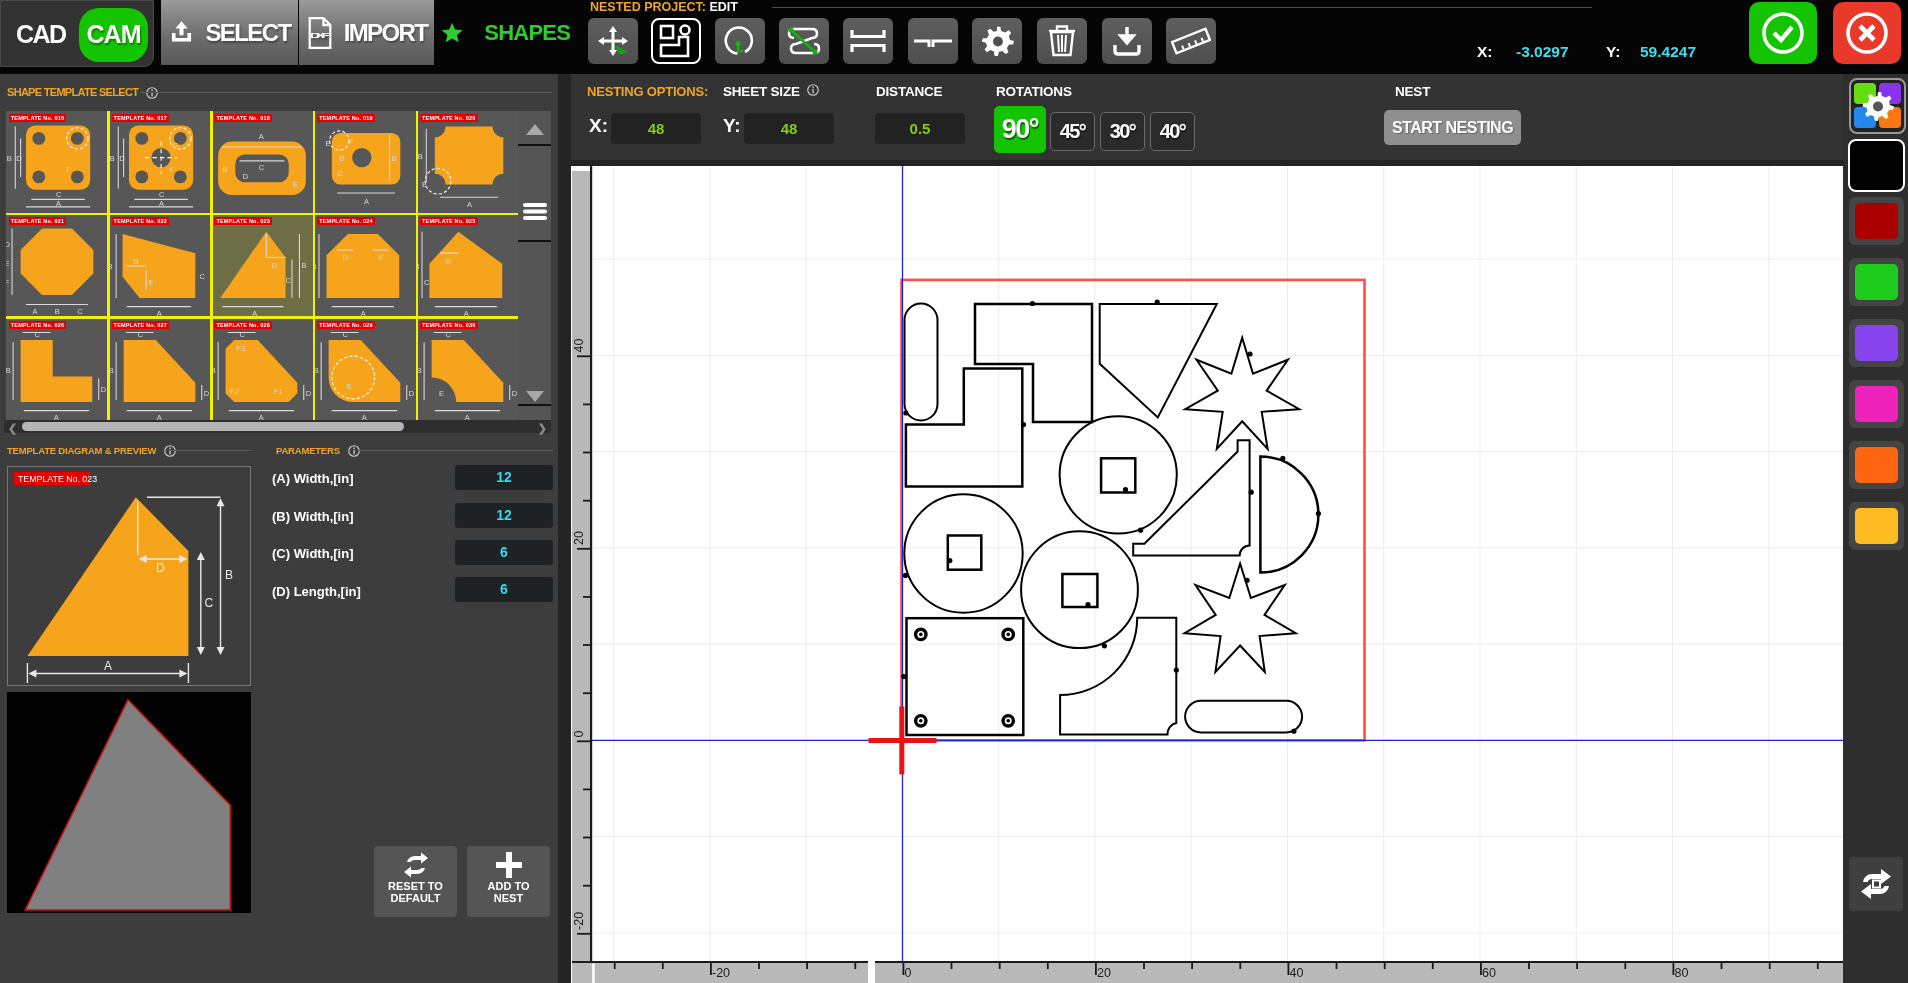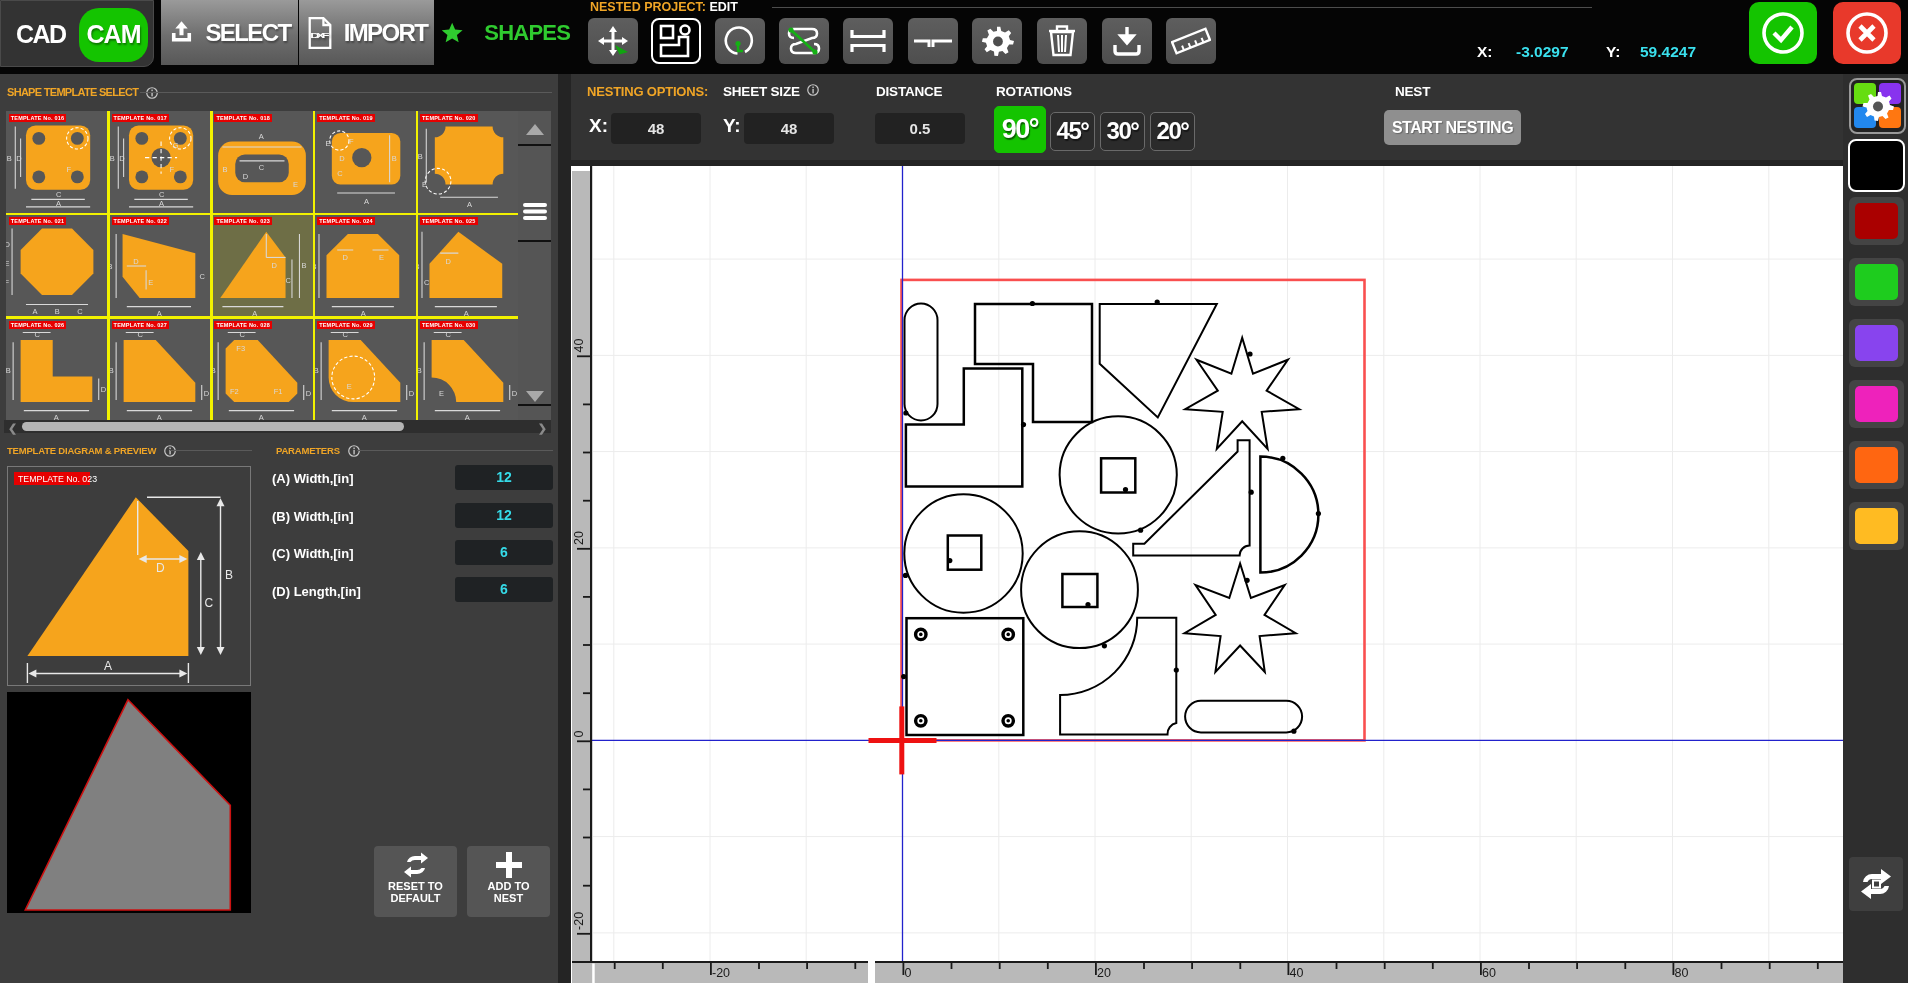--- a/index.html
+++ b/index.html
@@ -29,22 +29,22 @@
 #hscroll{position:absolute;left:4px;top:346px;width:547px;height:13px;background:#2e2e2e}
 #hthumb{position:absolute;left:18px;top:2px;width:382px;height:9px;background:#b5b5b5;border-radius:5px}
 #diagbox{position:absolute;left:7px;top:392px;width:244px;height:220px;border:1px solid #787878}
 #prevbox{position:absolute;left:7px;top:618px;width:244px;height:221px;background:#000}
 .plab{position:absolute;left:272px;font-size:13px;font-weight:bold;color:#fff}
 .pval{position:absolute;left:455px;width:98px;height:25px;background:#1f2224;border-radius:3px;color:#35dbe8;font-size:14px;font-weight:bold;text-align:center;line-height:25px}
 .abtn{position:absolute;width:83px;height:71px;background:#555;border-radius:4px;color:#fff;font-weight:bold;font-size:11px;text-align:center}
 #nestbar{position:absolute;left:571px;top:74px;width:1272px;height:86px;background:#333}
 .nhead{position:absolute;top:10px;font-size:13.5px;font-weight:bold;color:#fff;letter-spacing:-0.2px}
 .nlab{position:absolute;top:41px;font-size:19px;font-weight:bold;color:#fff}
-.nbox{position:absolute;top:39px;width:90px;height:31px;background:#222;border-radius:4px;color:#e5e5e5;font-size:15px;font-weight:bold;text-align:center;line-height:31px}
-.rot{position:absolute;top:38px;width:45px;height:39px;background:#2b2b2b;border:1.5px solid #6a6a6a;border-radius:5px;color:#fff;font-size:24px;font-weight:bold;text-align:center;line-height:36px;letter-spacing:-1.5px;text-shadow:1px 2px 1px rgba(0,0,0,.5)}
+.nbox{position:absolute;top:39px;width:90px;height:31px;background:#222;border-radius:4px;color:#84cc16;font-size:15px;font-weight:bold;text-align:center;line-height:31px}
+.rot{position:absolute;top:38px;width:45px;height:39px;background:#2b2b2b;border:1.5px solid #6a6a6a;border-radius:5px;color:#fff;font-size:20px;font-weight:bold;text-align:center;line-height:36px;letter-spacing:-1.5px;text-shadow:1px 2px 1px rgba(0,0,0,.5)}
 #startnest{position:absolute;left:813px;top:36px;width:137px;height:35px;background:#8f8f8f;border-radius:5px;color:#fff;font-size:16px;letter-spacing:-0.5px;font-weight:bold;text-align:center;line-height:35px;text-shadow:1px 1px 1px rgba(0,0,0,.3)}
 #sidebar{position:absolute;left:1843px;top:74px;width:65px;height:909px;background:#2e2e2e}
 .swc{position:absolute;left:6px;width:55px;height:48px;background:#444;border-radius:6px}
 .sw{position:absolute;left:6px;top:6px;width:43px;height:36px;border-radius:5px}
 </style></head><body>
 <div id="topbar">
  <div id="cadcam">
       <span id="cad">CAD</span>
       <div id="cam">CAM</div>
     </div>
@@ -500,21 +500,21 @@
  <div class="nhead" style="left:425px">ROTATIONS</div>
  <div class="nhead" style="left:824px">NEST</div>
  <div class="nlab" style="left:18px">X:</div>
     <div class="nbox" style="left:40px">48</div>
  <div class="nlab" style="left:152px">Y:</div>
     <div class="nbox" style="left:173px">48</div>
  <div class="nbox" style="left:304px">0.5</div>
  <div class="rot" style="left:423px;top:32px;width:52px;height:47px;line-height:44px;font-size:27px;background:#14c400;border-color:#14c400">90°</div>
  <div class="rot" style="left:479px">45°</div>
  <div class="rot" style="left:529px">30°</div>
- <div class="rot" style="left:579px">20°</div>
+ <div class="rot" style="left:579px">40°</div>
  <div id="startnest">START NESTING</div>
 </div>
 <svg width="1272" height="823" style="position:absolute;left:571px;top:160px">
 <rect x="0" y="0" width="1272" height="823" fill="#ffffff"></rect>
 <rect x="0" y="0" width="1272" height="6" fill="#242424"></rect>
 <line x1="42.8" y1="6" x2="42.8" y2="801" stroke="#ececec" stroke-width="1"></line>
 <line x1="139.0" y1="6" x2="139.0" y2="801" stroke="#ececec" stroke-width="1"></line>
 <line x1="235.2" y1="6" x2="235.2" y2="801" stroke="#ececec" stroke-width="1"></line>
 <line x1="427.8" y1="6" x2="427.8" y2="801" stroke="#ececec" stroke-width="1"></line>
 <line x1="524.0" y1="6" x2="524.0" y2="801" stroke="#ececec" stroke-width="1"></line>

